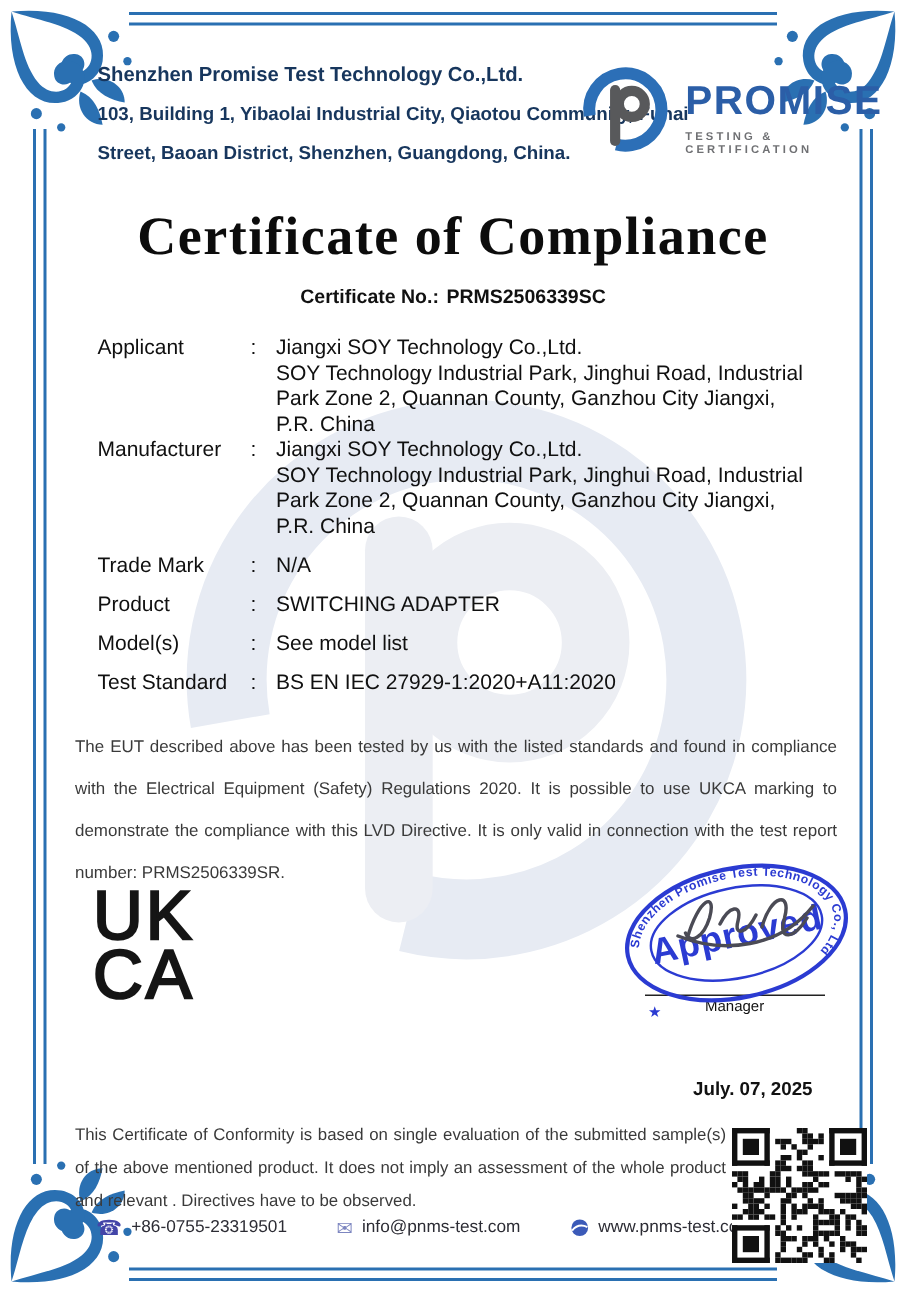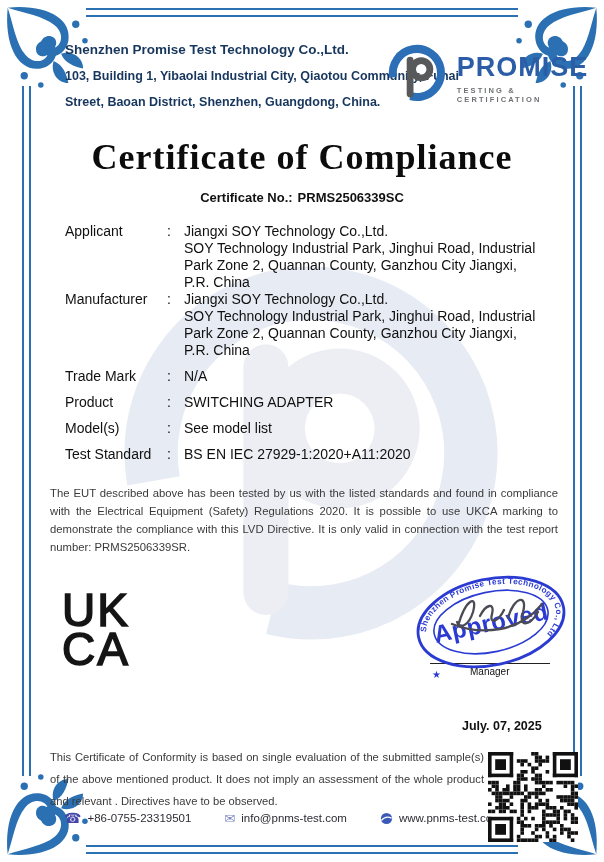--- a/index.html
+++ b/index.html
@@ -51,21 +51,21 @@
   .certno .num{margin-left:5px}
   
   .fields{position:absolute;left:65px;top:223px;width:482px;z-index:2}
   .frow{display:flex;font-size:14px;font-weight:normal;color:#101010;line-height:17px}
   .frow.gap{margin-top:9px}
   .flabel{width:102px;flex:none}
   .fcolon{width:17px;flex:none}
   .fvalue{width:362px;white-space:pre-line}
   
   .statement{position:absolute;left:50px;top:484px;width:508px;margin:0;font-size:11.3px;
-    line-height:18px;color:#3a3a3a;text-align:justify;z-index:2}
+    line-height:28px;color:#3a3a3a;text-align:justify;z-index:2}
   
   .ukca{position:absolute;left:62px;top:591px;font-size:46px;font-weight:normal;color:#151515;
     line-height:39px;letter-spacing:2px;-webkit-text-stroke:1.6px #151515;z-index:2}
   
   .stamp{position:absolute;left:396px;top:568px;overflow:visible;z-index:3}
   .st-ellipse{fill:none;stroke:var(--stamp-blue)}
   .ring-text{font-size:8.2px;font-weight:bold;fill:var(--stamp-blue);letter-spacing:.4px}
   .approved{font-size:24px;font-weight:bold;fill:var(--stamp-blue);letter-spacing:.5px;text-anchor:middle}
   .signature{fill:none;stroke:var(--signature-gray);stroke-width:2.3;stroke-linecap:round;stroke-linejoin:round}
   .sig-line{position:absolute;left:430px;top:663px;width:120px;height:0;border-top:1.6px solid #222;z-index:2}

